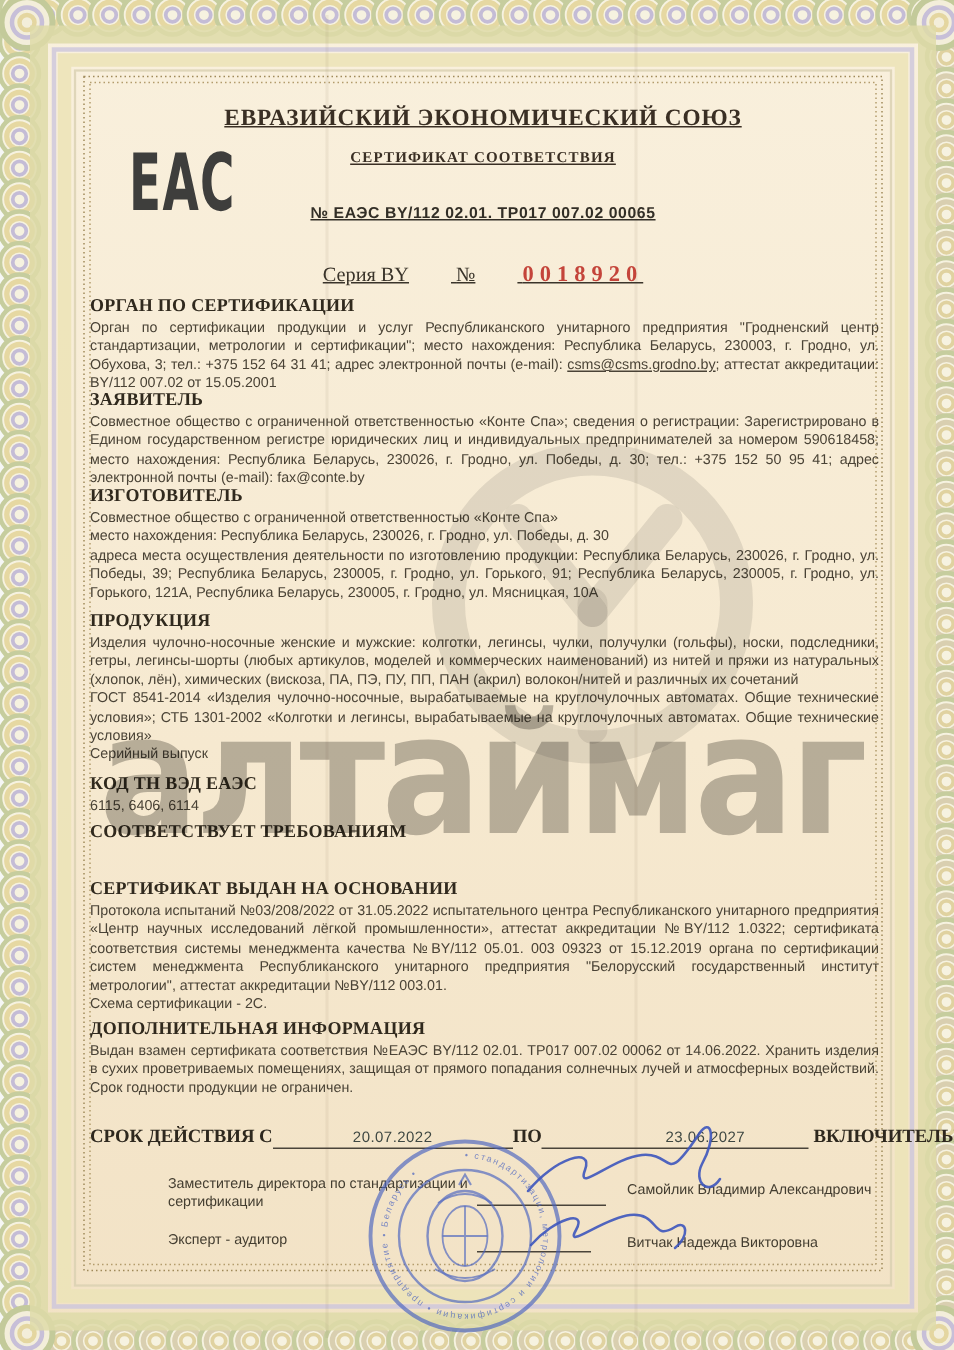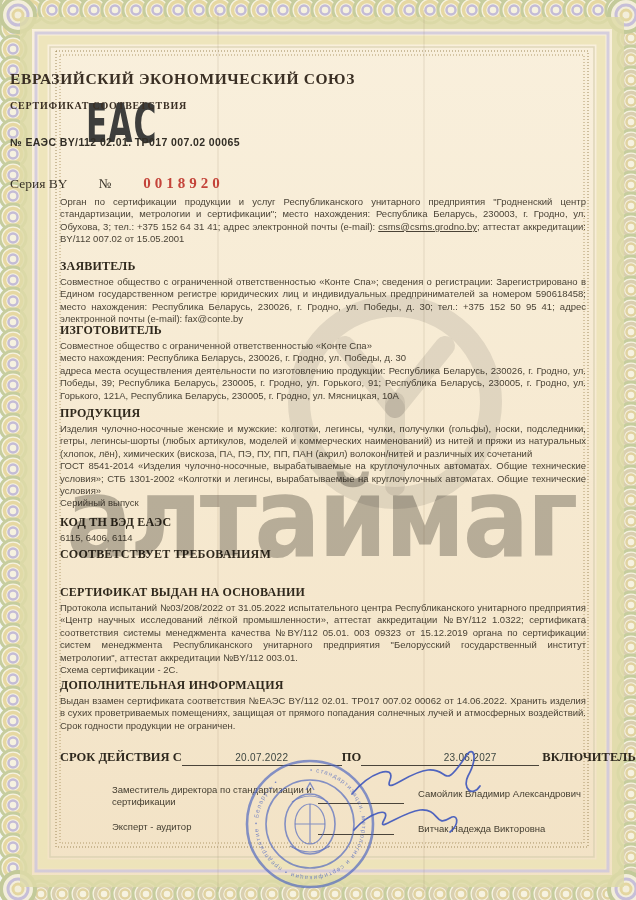--- a/index.html
+++ b/index.html
@@ -9,21 +9,21 @@
   #borderSvg{position:absolute;left:0;top:0;z-index:0;}
   .crease{position:absolute;top:10px;height:882px;width:2px;background:rgba(150,130,100,0.10);z-index:1;}
   
   #wmWord{position:absolute;left:66px;top:462px;z-index:6;font-weight:bold;
           font-size:116px;line-height:1;letter-spacing:-3px;color:rgba(125,123,120,0.50);
           transform:scale(0.85,0.96);transform-origin:left top;mix-blend-mode:multiply;
           font-family:"DejaVu Sans",sans-serif;pointer-events:none;}
   #wmLogo{position:absolute;left:283px;top:290px;z-index:6;mix-blend-mode:multiply;pointer-events:none;}
   
   #content{position:absolute;left:0;top:0;width:636px;height:900px;z-index:3;color:#46402f;}
-  .center{position:absolute;left:10px;width:624px;text-align:left;}
+  .center{position:absolute;left:10px;width:624px;text-align:center;text-decoration:underline;}
   #unionTitle{top:70px;font-family:"Liberation Serif",serif;font-weight:bold;font-size:15.5px;
               letter-spacing:0.6px;color:#3a2f24;}
   #docTitle{top:100px;font-family:"Liberation Serif",serif;font-weight:bold;font-size:10px;
             letter-spacing:0.8px;color:#3a2f24;}
   #certNo{top:136px;font-weight:bold;font-size:10.5px;letter-spacing:0.4px;color:#322e26;}
   #seriesRow{top:175px;font-family:"Liberation Serif",serif;font-size:13.5px;color:#3a342a;}
   #seriesRow .gap{display:inline-block;width:28px;}
   #serial{color:#c4443a;font-size:15px;letter-spacing:4px;font-weight:600;}
   #eac{position:absolute;left:86px;top:92px;font-family:"DejaVu Sans",sans-serif;
        font-weight:900;font-size:34px;color:#3e3e3c;transform:scale(0.92,1.55);
@@ -541,20 +541,21 @@
     <div class="center" id="docTitle">СЕРТИФИКАТ СООТВЕТСТВИЯ</div>
     <div class="center" id="certNo">№ ЕАЭС BY/112 02.01. ТР017 007.02 00065</div>
 
     <div class="center" id="seriesRow">
       <span>Серия BY</span><span class="gap"></span>
       <span>№</span><span class="gap"></span>
       <span id="serial">0018920</span>
     </div>
 
     <div class="sec" style="top:196px">
+      <h3>ОРГАН ПО СЕРТИФИКАЦИИ</h3>
       <p><span>Орган по сертификации продукции и услуг Республиканского унитарного предприятия "Гродненский центр стандартизации, метрологии и сертификации"; место нахождения: Республика Беларусь, 230003, г. Гродно, ул. Обухова, 3; тел.: +375 152 64 31 41; адрес электронной почты (e-mail): </span><span class="em">csms@csms.grodno.by</span><span>; аттестат аккредитации: BY/112 007.02 от 15.05.2001</span></p>
     </div>
 
     <div class="sec" style="top:259px">
       <h3>ЗАЯВИТЕЛЬ</h3>
       <p>Совместное общество с ограниченной ответственностью «Конте Спа»; сведения о регистрации: Зарегистрировано в Едином государственном регистре юридических лиц и индивидуальных предпринимателей за номером 590618458; место нахождения: Республика Беларусь, 230026, г. Гродно, ул. Победы, д. 30; тел.: +375 152 50 95 41; адрес электронной почты (e-mail): fax@conte.by</p>
     </div>
 
     <div class="sec" style="top:323px">
       <h3>ИЗГОТОВИТЕЛЬ</h3>

